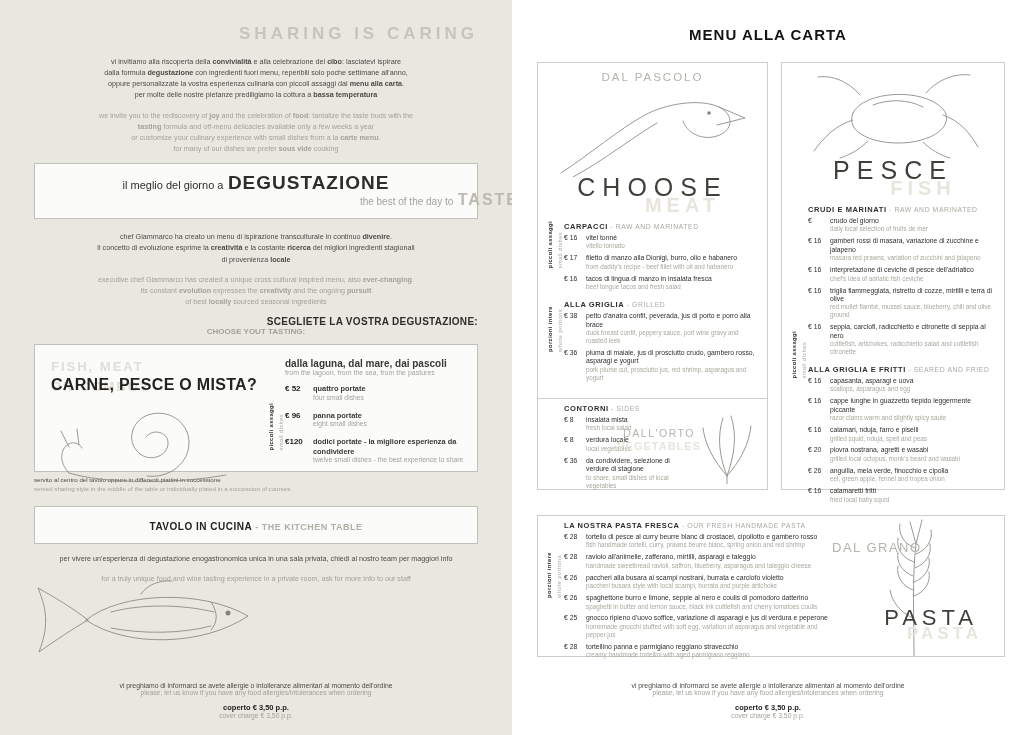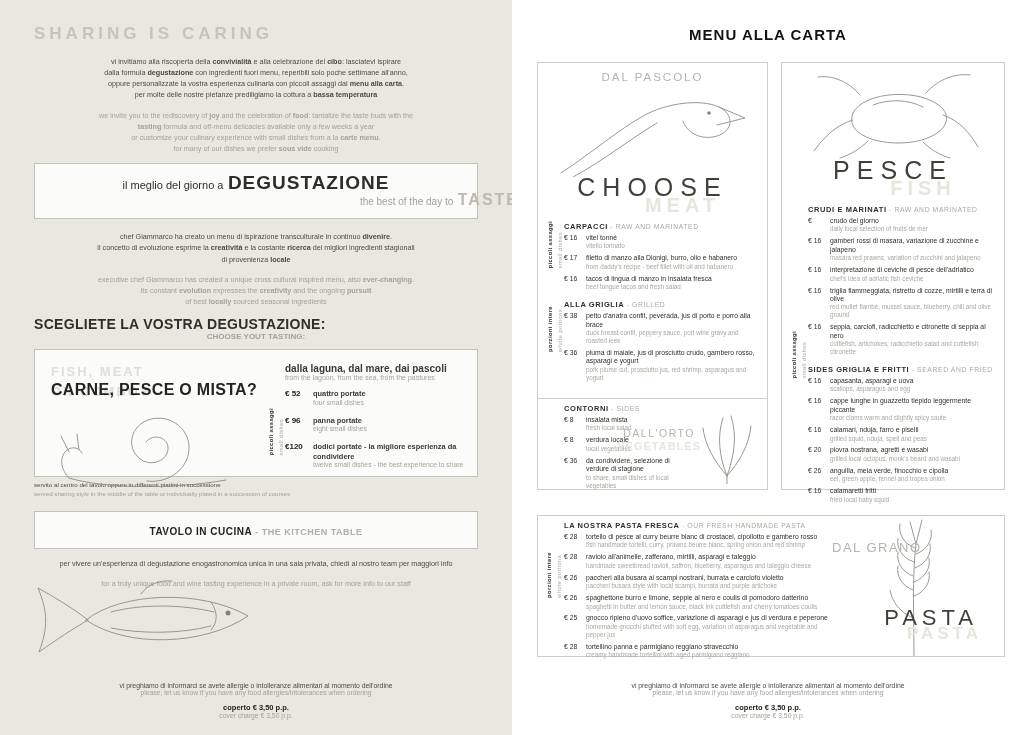--- a/index.html
+++ b/index.html
@@ -4,34 +4,34 @@
 <style>
   * { margin:0; padding:0; box-sizing:border-box; }
   html,body { width:1024px; }
   body { font-family:"Liberation Sans","DejaVu Sans",sans-serif; background:#ffffff; }
   .canvas { width:1024px; height:735px; display:flex; overflow:hidden; }
   .page { width:512px; height:735px; position:relative; }
   .page-left { background:#e8e7e0; padding:18px 34px; }
   .page-right { background:#ffffff; }
 
   
-  .sharing-title { text-align:left; font-size:17px; font-weight:bold; letter-spacing:4px; color:#c7c5ba; margin:6px 0 12px; }
+  .sharing-title { text-align:right; font-size:17px; font-weight:bold; letter-spacing:4px; color:#c7c5ba; margin:6px 0 12px; }
   .para { text-align:center; font-size:7.2px; line-height:1.55; margin-bottom:9px; }
   .para-it { color:#4c4b45; }
   .para-en { color:#a4a299; }
 
   .tasting-box { background:#fbfbf9; border:1px solid #c2c0b8; margin:4px 0 12px; padding:8px 10px 9px; }
   .t1 { text-align:center; color:#2f2e2a; }
   .t1 .pre { font-size:11px; }
   .t1 .big { font-size:19px; font-weight:bold; letter-spacing:1px; }
   .t2 { text-align:right; transform:translateX(52px); color:#a4a299; margin-top:-3px; }
   .t2 .pre { font-size:10px; }
   .t2 .big { font-size:16px; font-weight:bold; letter-spacing:2px; color:#bbb9b0; }
 
-  .choose-it { text-align:left; font-size:14px; font-weight:bold; color:#2f2e2a; letter-spacing:.3px; }
+  .choose-it { text-align:right; font-size:10px; font-weight:bold; color:#2f2e2a; letter-spacing:.3px; }
   .choose-en { text-align:center; font-size:8px; font-weight:bold; color:#a4a299; margin-bottom:8px; }
 
   .combo-box { position:relative; background:#fbfbf9; border:1px solid #c2c0b8; height:128px; margin-bottom:4px; }
   .combo-ghost { position:absolute; left:16px; top:12px; font-size:13px; font-weight:bold; letter-spacing:2px; color:#e0ded5; line-height:1.5; }
   .combo-title { position:absolute; left:16px; top:31px; font-size:16px; font-weight:bold; color:#24231f; letter-spacing:.3px; }
   .snail-sketch { position:absolute; left:6px; top:40px; }
   .combo-right { position:absolute; left:250px; top:13px; width:186px; }
   .combo-sub-it { font-size:10px; font-weight:bold; color:#3a3934; }
   .combo-sub-en { font-size:7px; color:#a4a299; margin-bottom:8px; }
   .opt { display:flex; gap:6px; margin-bottom:8px; }
@@ -343,21 +343,21 @@
 
           <div class="mi">
             <span class="mi-price">€ 16</span>
             <span class="mi-body">
               <span class="mi-it">seppia, carciofi, radicchietto e citronette di seppia al nero</span>
               <span class="mi-en">cuttlefish, artichokes, radicchietto salad and cuttlefish citronette</span>
             </span>
           </div>
         </div>
       <div class="sec-head">
-        <span class="sh-it">SIDES GRIGLIA E FRITTI</span><span class="sh-en"> - SEARED AND FRIED</span>
+        <span class="sh-it">ALLA GRIGLIA E FRITTI</span><span class="sh-en"> - SEARED AND FRIED</span>
       </div>
       <div class="items">
 
           <div class="mi">
             <span class="mi-price">€ 16</span>
             <span class="mi-body">
               <span class="mi-it">capasanta, asparagi e uova</span>
               <span class="mi-en">scallops, asparagus and egg</span>
             </span>
           </div>

